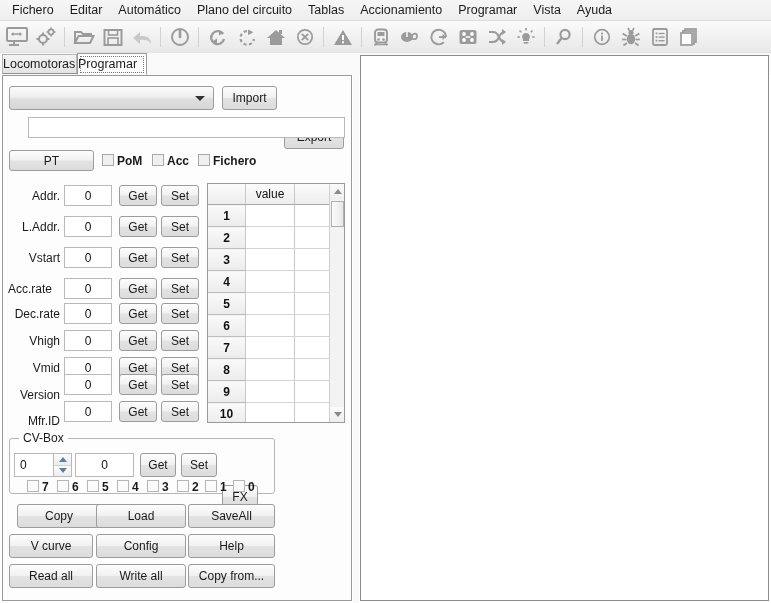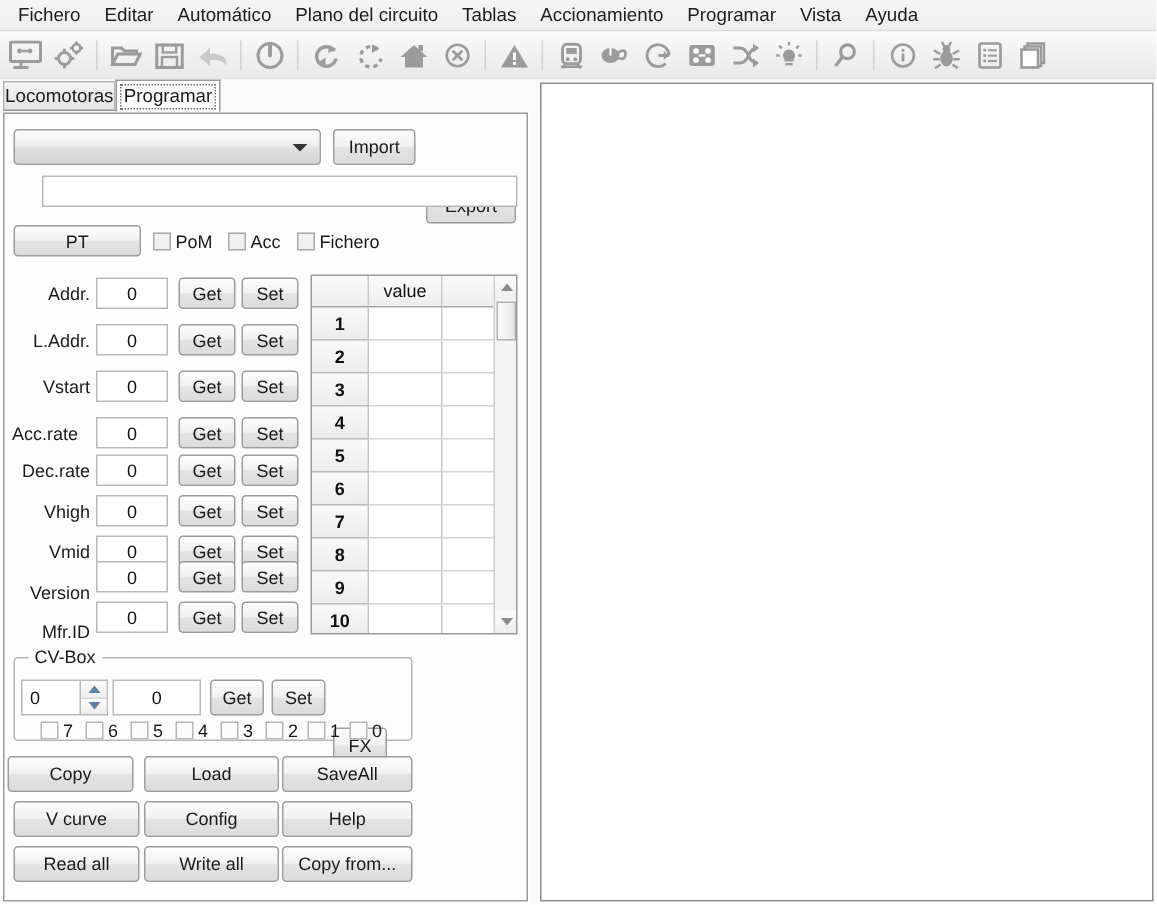--- a/index.html
+++ b/index.html
@@ -36,21 +36,21 @@
   .tsep{width:1px;height:20px;background:#d2d2d2;margin:0 4px;}
   .tbtn svg{display:block;}
 
   
   .tabstrip{
     position:absolute;left:0;top:53px;width:771px;height:22px;
     background:#fafafa;
   }
   .tab{
     position:absolute;top:1px;height:20px;box-sizing:border-box;
-    display:flex;align-items:center;justify-content:center;
+    display:flex;align-items:center;justify-content:flex-start;
     font-size:12.5px;cursor:default;
   }
   .tab.inactive{
     left:2px;width:75px;
     background:linear-gradient(to bottom,#f4f4f4,#e4e4e4);
     border:1px solid #b4b4b4;border-bottom:1px solid #8f8f8f;
     color:#1c1c1c;
   }
   .tab.active{
     left:77px;width:70px;top:0px;height:22px;
@@ -137,21 +137,21 @@
   .vscroll .arrowbox.bottom{position:absolute;bottom:0;left:0;}
   .vscroll .thumb{
     position:absolute;left:1px;top:17px;width:13px;height:26px;
     background:linear-gradient(to right,#fdfdfd,#e6e6e6);
     border:1px solid #b0b0b0;box-sizing:border-box;
   }
   .up-tri{width:0;height:0;border-left:4px solid transparent;border-right:4px solid transparent;border-bottom:5px solid #8a8a8a;}
   .dn-tri{width:0;height:0;border-left:4px solid transparent;border-right:4px solid transparent;border-top:5px solid #8a8a8a;}
 
   
-  .cbwrap{display:flex;align-items:center;cursor:default;}
+  .cbwrap{display:flex;cursor:default;font-weight:bold;}
   .cbox{
     width:12px;height:12px;box-sizing:border-box;
     border:1px solid #a9a9a9;background:#f0f0f0;margin-right:3px;
   }
   .cbox.bitbox{background:#fbfbfb;border:1px solid #b5b5b5;}
 
   
   .group{
     position:absolute;border:1px solid #b6b6b6;border-radius:3px;box-sizing:border-box;
   }
@@ -632,21 +632,21 @@
     </div>
   <div class="cbwrap" style="position:absolute;left:205px;top:480px;">
       <span class="cbox bitbox"></span>
       <span class="lbl">1</span>
     </div>
   <div class="cbwrap" style="position:absolute;left:233px;top:480px;">
       <span class="cbox bitbox"></span>
       <span class="lbl">0</span>
     </div>
 
-  <div class="btn" style="position:absolute;left:5px;top:504px;width:84px;height:24px;">Copy</div>
+  <div class="btn" style="position:absolute;left:17px;top:504px;width:84px;height:24px;">Copy</div>
   <div class="btn" style="position:absolute;left:188px;top:504px;width:87px;height:24px;">SaveAll</div>
   <div class="btn" style="position:absolute;left:96px;top:504px;width:90px;height:24px;">Load</div>
 
   <div class="btn" style="position:absolute;left:9px;top:534px;width:84px;height:24px;">V curve</div>
   <div class="btn" style="position:absolute;left:96px;top:534px;width:90px;height:24px;">Config</div>
   <div class="btn" style="position:absolute;left:188px;top:534px;width:87px;height:24px;">Help</div>
 
   <div class="btn" style="position:absolute;left:9px;top:564px;width:84px;height:24px;">Read all</div>
   <div class="btn" style="position:absolute;left:96px;top:564px;width:90px;height:24px;">Write all</div>
   <div class="btn" style="position:absolute;left:188px;top:564px;width:87px;height:24px;">Copy from...</div>

